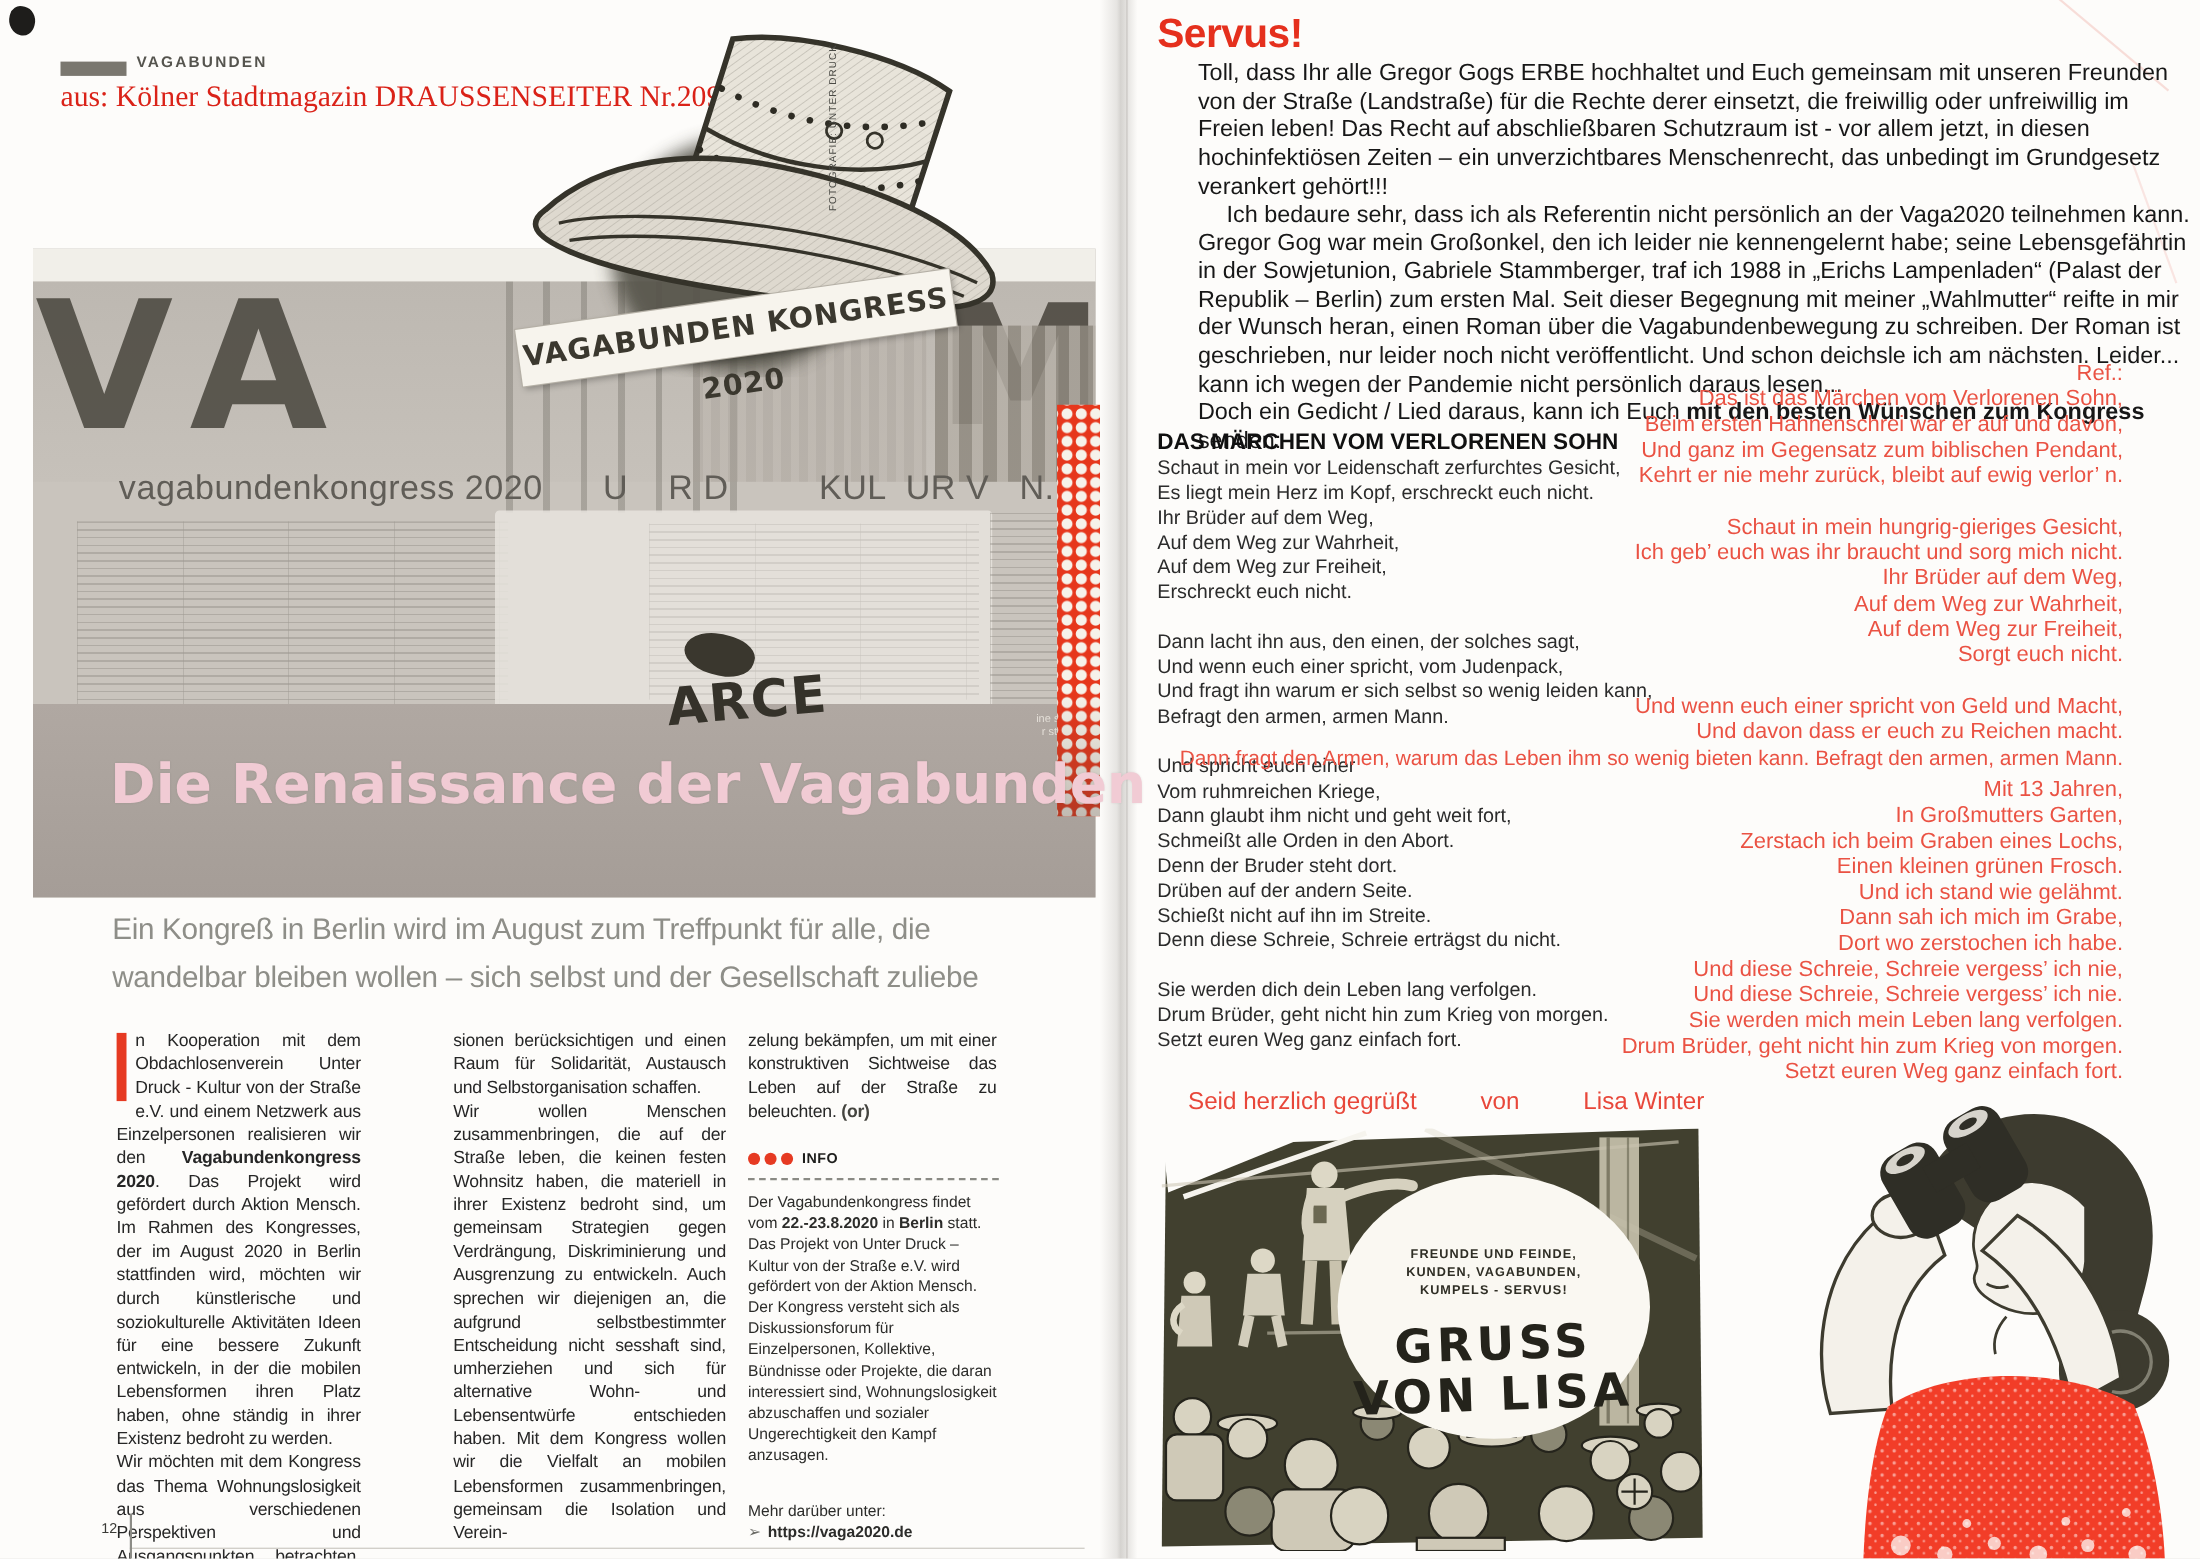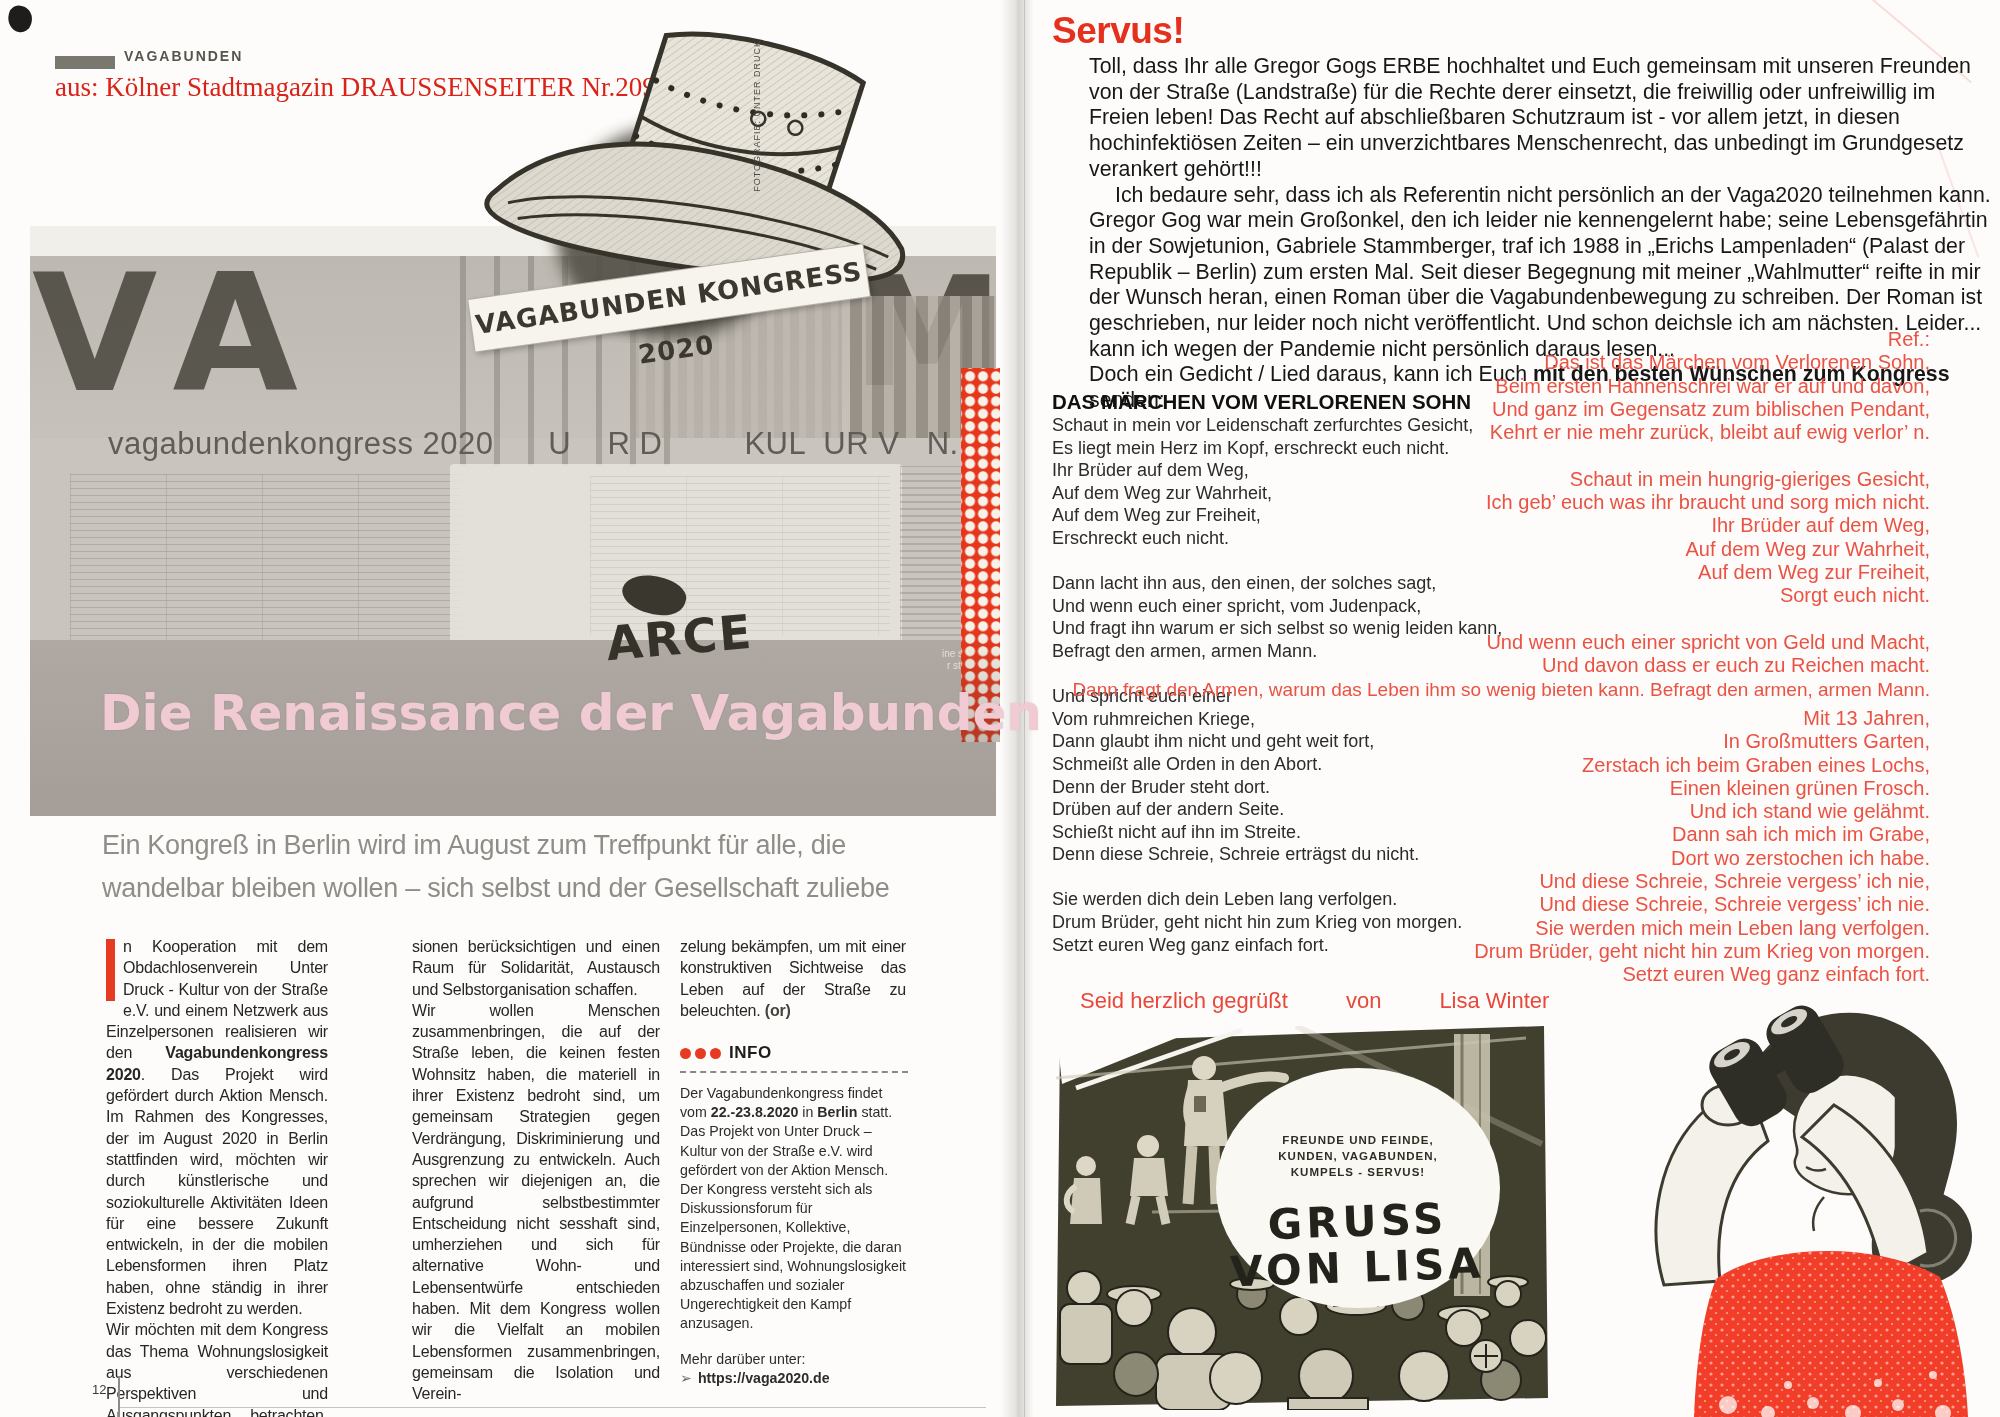--- a/index.html
+++ b/index.html
@@ -68,23 +68,23 @@
   .col2{left:412px;width:248px;}
   .col3{left:680px;width:226px;}
   .dropbar{float:left;width:9px;height:62px;background:#e63a22;margin:3px 8px 0 0;}
   .col p{margin:0;}
   .author-mark{font-weight:bold;color:#44443f;}
 
   
   .info-box{left:680px;top:1042px;width:228px;font-size:14.2px;line-height:19.2px;color:#2c2c2a;}
   .info-head{display:flex;align-items:center;height:22px;}
   .info-dot{width:11px;height:11px;border-radius:50%;background:#e63a22;margin-right:4px;}
-  .info-label{font-weight:bold;font-size:17px;letter-spacing:.5px;margin-left:4px;color:#1d1d1b;text-align:center;}
+  .info-label{font-weight:bold;font-size:13px;letter-spacing:.5px;margin-left:4px;color:#1d1d1b;text-align:center;}
   .info-divider{border-top:2px dashed #8a8a84;margin:7px 0 11px 0;}
-  .info-more{margin-top:16px;}
+  .info-more{margin-top:31px;}
   .info-link{font-weight:bold;}
   .info-arrow{color:#6b6b66;margin-right:6px;}
 
   .page-num{left:92px;top:1382px;font-size:13px;color:#3a3a36;}
   .page-num-rule{left:118px;top:1376px;width:2px;height:41px;background:#8c8c86;}
 
   
   .servus{left:1052px;top:10px;font-size:37px;font-weight:600;letter-spacing:-.5px;color:#e5301d;}
   .intro{left:1048px;top:54px;width:912px;font-size:21.3px;line-height:25.7px;color:#171717;margin-left:41px;}
   .intro p{margin:0;}

